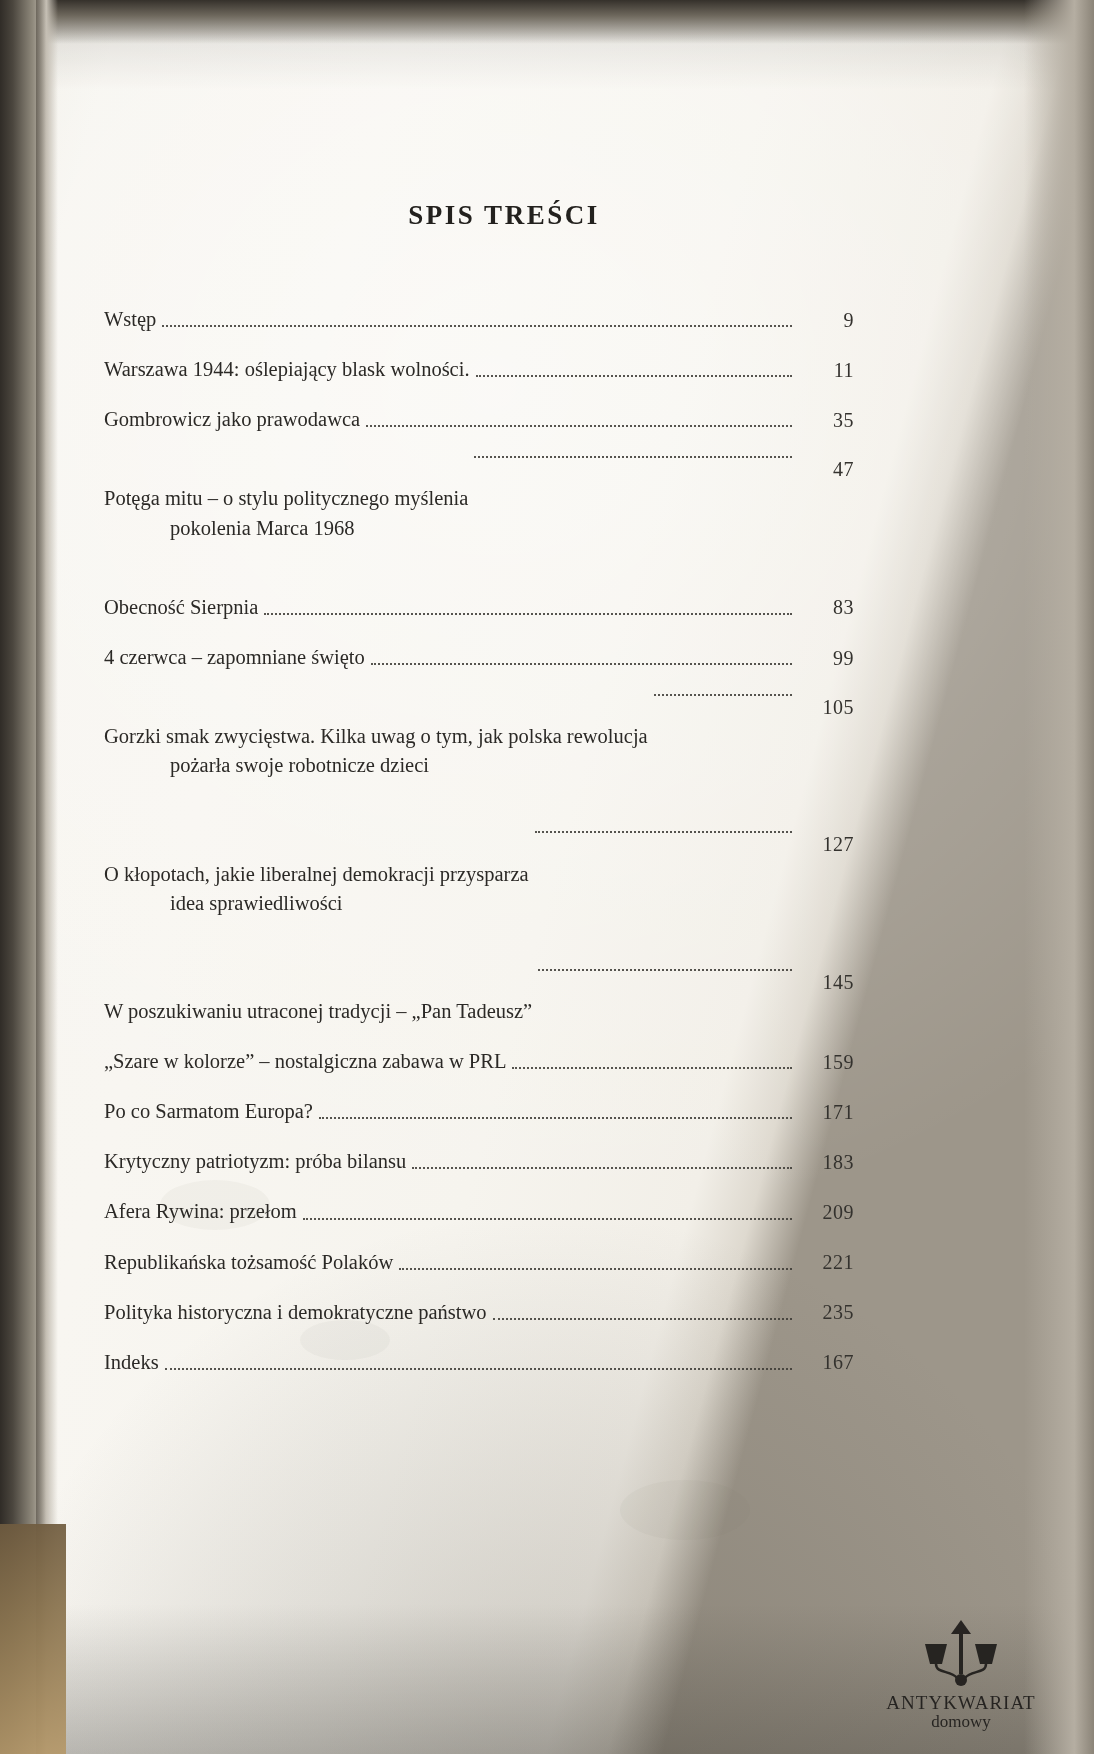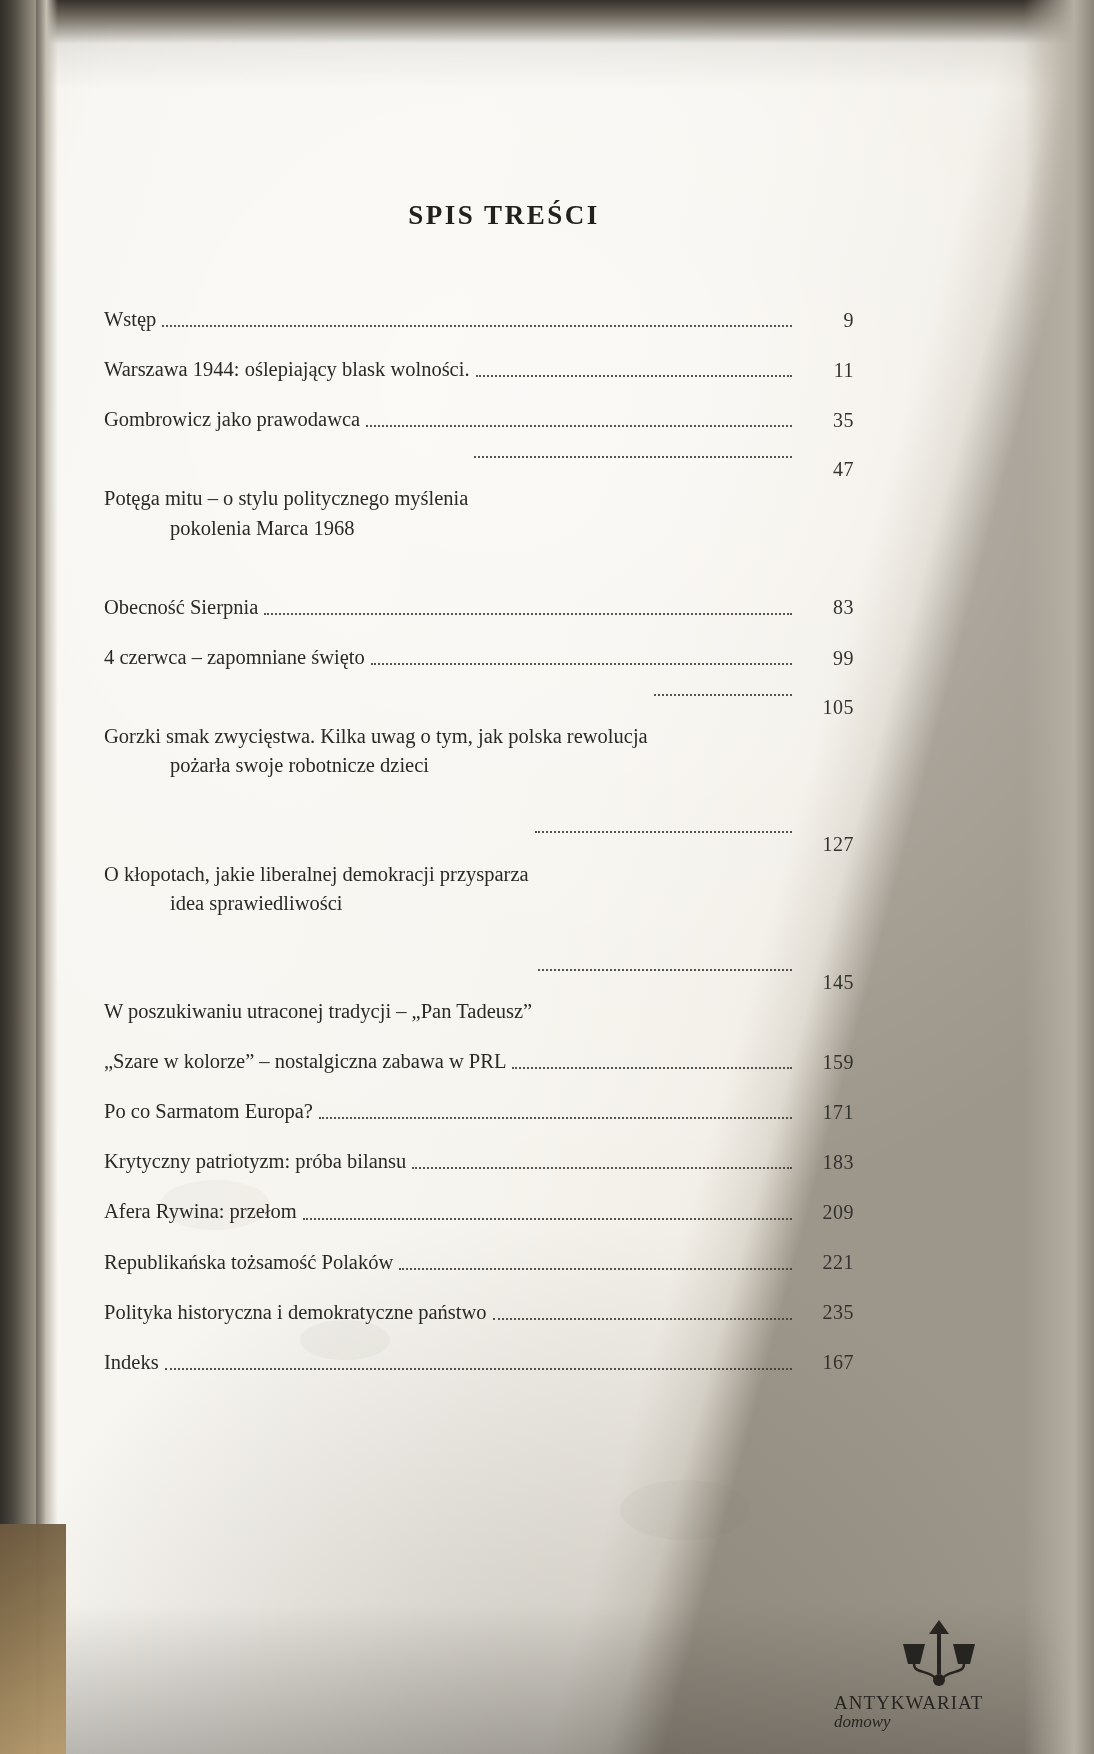--- a/index.html
+++ b/index.html
@@ -154,37 +154,36 @@
   .speckle {
     position: absolute;
     border-radius: 50%;
     background: rgba(120,112,98,0.05);
     pointer-events: none;
   }
 
   
   .watermark {
     position: absolute;
-    right: 50px;
+    right: 28px;
     bottom: 22px;
     width: 210px;
-    text-align: left;
+    text-align: center;
     color: #1e1c1a;
     opacity: .92;
   }
   .wm-name {
     font-family: "Liberation Serif", serif;
     font-size: 19px;
     letter-spacing: 1px;
     display: block;
     margin-bottom: -4px;
   }
   .wm-sub {
     font-family: "Liberation Serif", serif;
-    font-style: italic;
     font-size: 17px;
     display: block;
     margin-top: 2px;
   }
   .wm-art {
     display: block;
     margin: 0 auto;
   }
 </style>
 </head>

